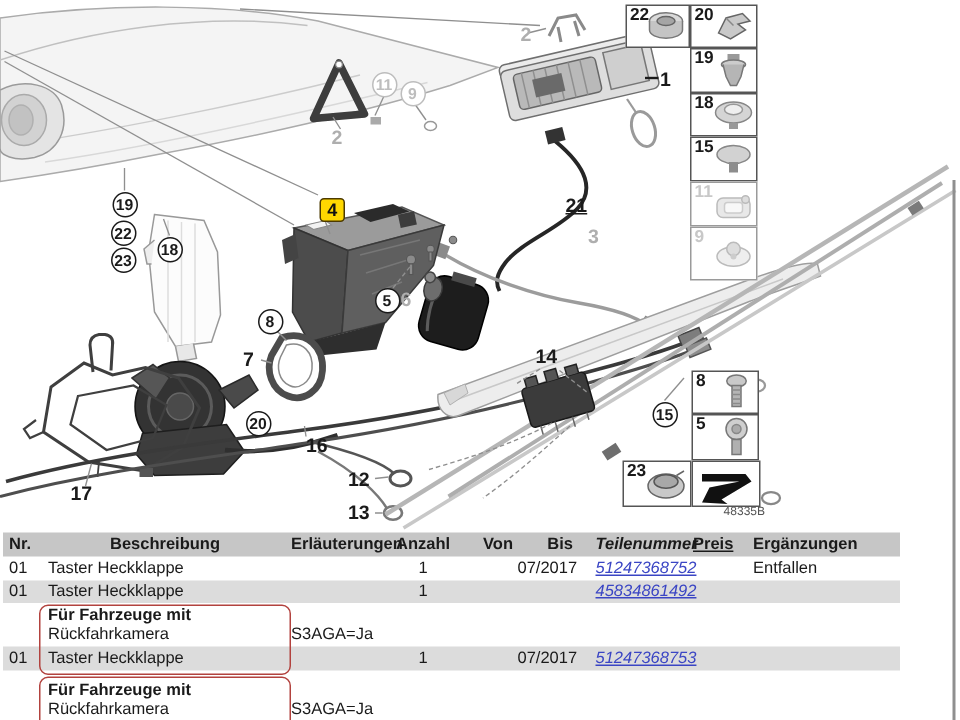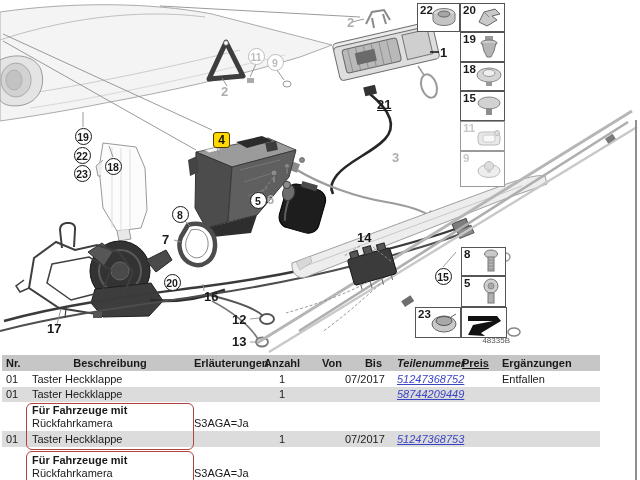--- a/index.html
+++ b/index.html
@@ -227,21 +227,21 @@
     <span class="co co-plain co-gray" style="left:347px;top:16px;">2</span>
     <span class="co co-plain co-gray" style="left:392px;top:151px;">3</span>
     <span class="co co-plain co-gray" style="left:267px;top:193px;">6</span>
     <span class="co co-plain" style="left:162px;top:233px;">7</span>
     <span class="co co-plain co-gray" style="left:221px;top:85px;">2</span>
     <span class="co co-plain" style="left:232px;top:313px;">12</span>
     <span class="co co-plain" style="left:232px;top:335px;">13</span>
     <span class="co co-plain" style="left:357px;top:231px;">14</span>
     <span class="co co-plain" style="left:204px;top:290px;">16</span>
     <span class="co co-plain" style="left:47px;top:322px;text-align:center;">17</span>
-    <span class="co co-plain" style="left:377px;top:98px;text-decoration:underline;">21</span>
+    <span class="co co-plain" style="left:377px;top:130px;text-decoration:underline;">21</span>
 
     <div class="sbox" style="left:417px;top:3px;width:43px;height:29px;">
       <span class="num">22</span>
       <svg width="28" height="26">
         <ellipse cx="14" cy="9" rx="11" ry="5.5" fill="#d9d9d9" stroke="#777"></ellipse>
         <path d="M3,9 L3,15 A11,5.5 0 0 0 25,15 L25,9" fill="#c4c4c4" stroke="#777"></path>
         <ellipse cx="14" cy="9" rx="6" ry="3" fill="#a5a5a5" stroke="#666"></ellipse>
       </svg>
     </div>
     <div class="sbox" style="left:460px;top:3px;width:45px;height:29px;">
@@ -347,21 +347,21 @@
       <span class="c-erg">Entfallen</span>
     </div>
 
     <div class="trow shade" style="top:386.5px;height:15.5px;">
       <span class="c-nr">01</span>
       <span class="c-besch">Taster Heckklappe</span>
       <span class="c-erl"></span>
       <span class="c-anz">1</span>
       <span class="c-von"></span>
       <span class="c-bis"></span>
-      <span class="c-teil"><span class="plink">58744209449</span></span>
+      <span class="c-teil"><span class="plink">45834861492</span></span>
       <span class="c-preis"></span>
       <span class="c-erg"></span>
     </div>
 
     <div class="trow multiline" style="top:402px;height:29px;">
       <span class="c-nr"></span>
       <span class="c-besch">
         <span class="dline b">Für Fahrzeuge mit</span>
         <span class="dline">Rückfahrkamera</span>
       </span>

